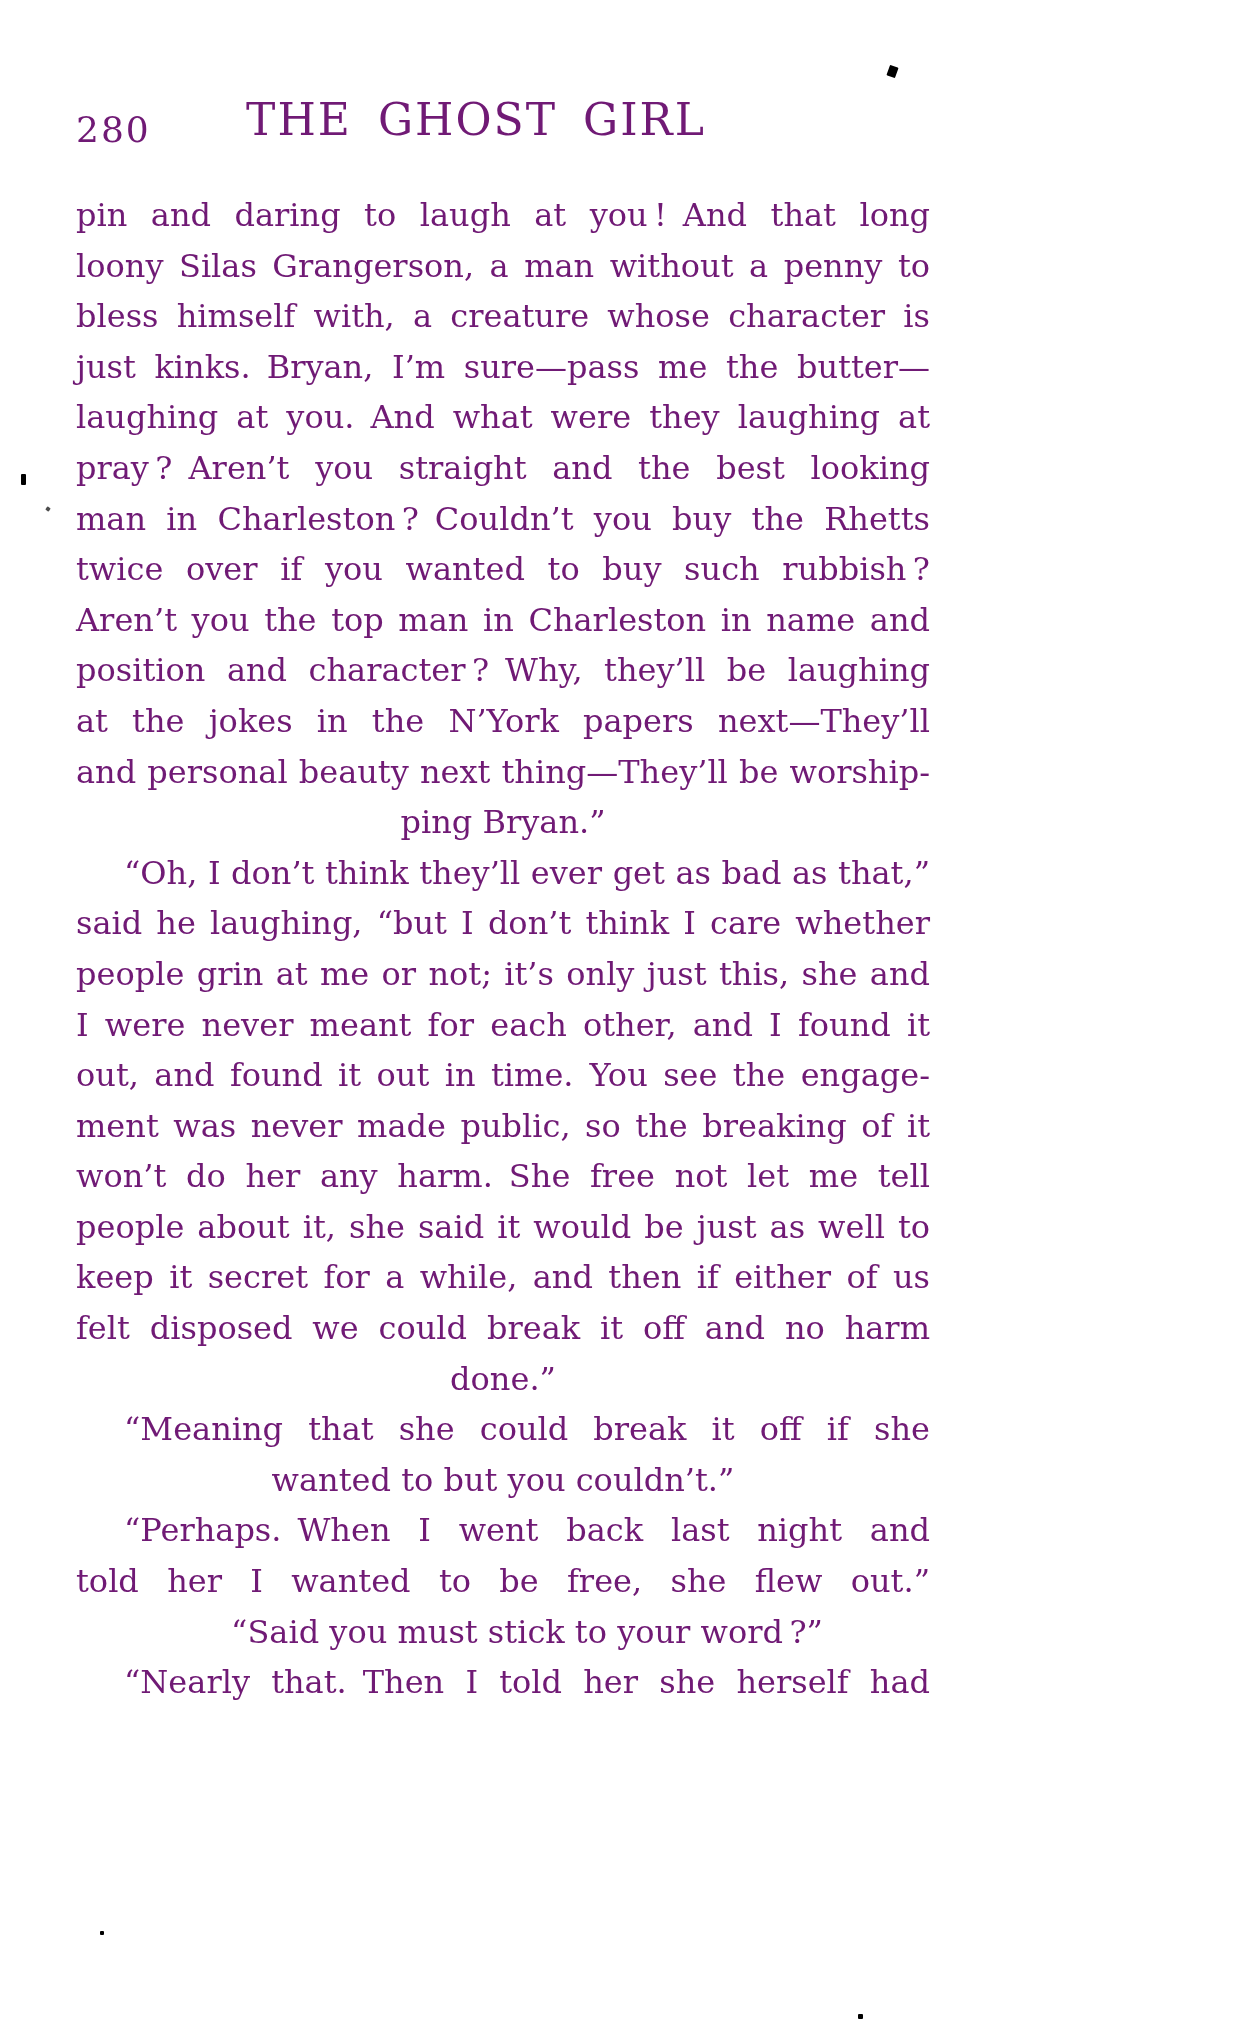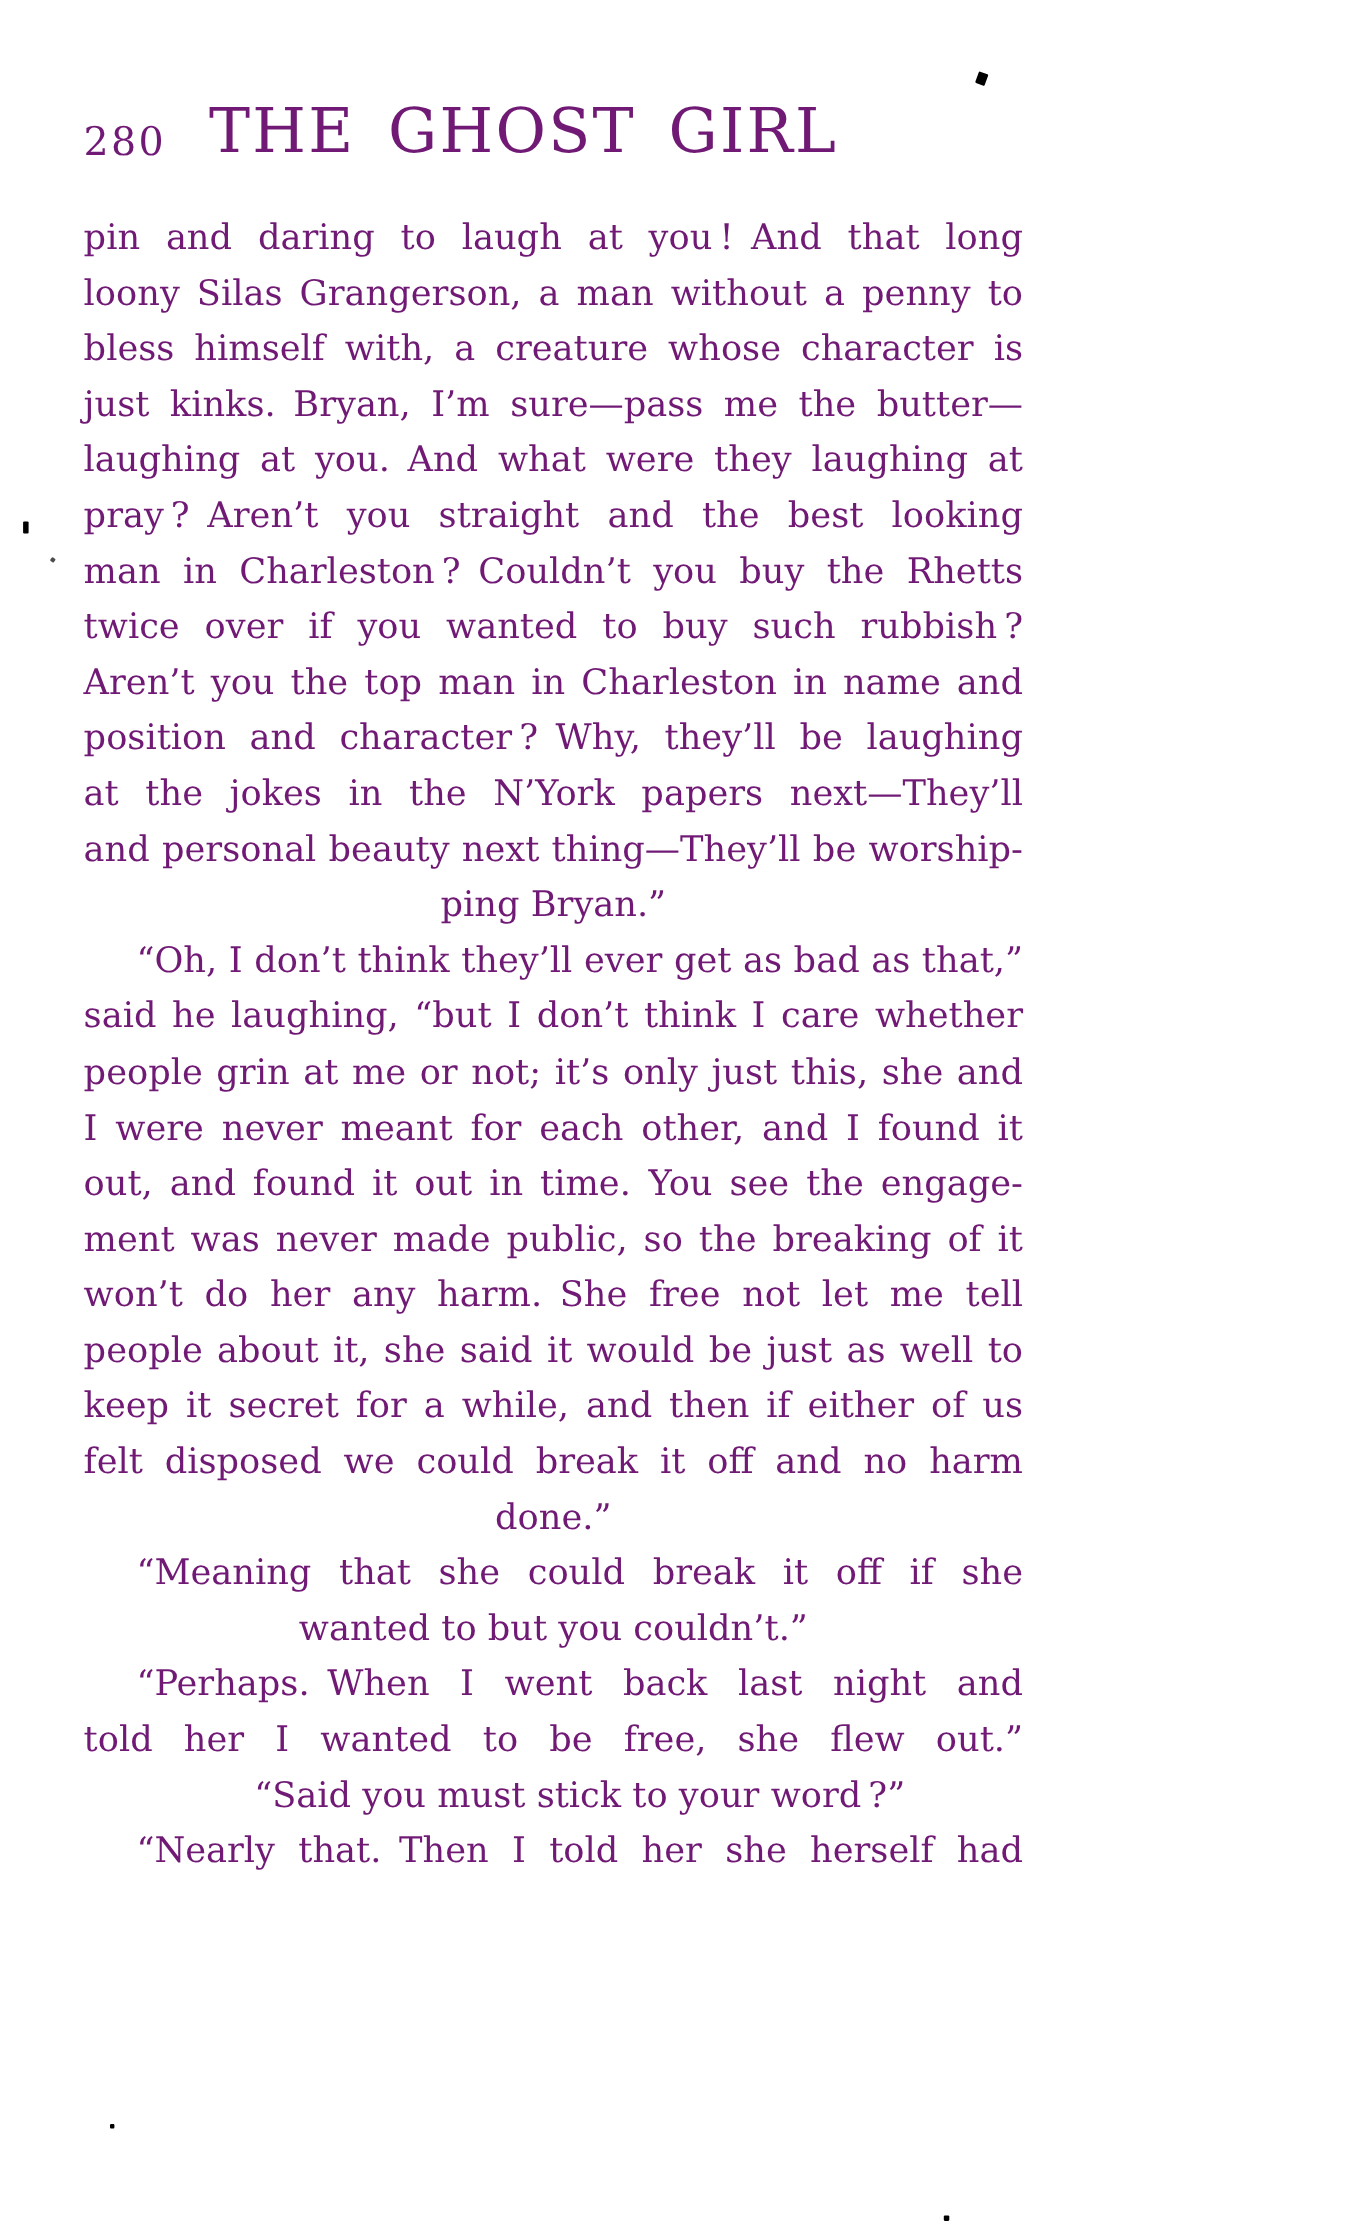--- a/index.html
+++ b/index.html
@@ -23,21 +23,21 @@
     font-size: 36px;
     line-height: 40px;
     letter-spacing: 2px;
   }
   .running-title {
     position: absolute;
     left: 76px;
     top: 96px;
     width: 800px;
     text-align: center;
-    font-size: 56px;
+    font-size: 44px;
     line-height: 48px;
     letter-spacing: 2px;
     word-spacing: 10px;
     white-space: nowrap;
   }
   .body-text {
     position: absolute;
     left: 76px;
     top: 190px;
     width: 854px;

